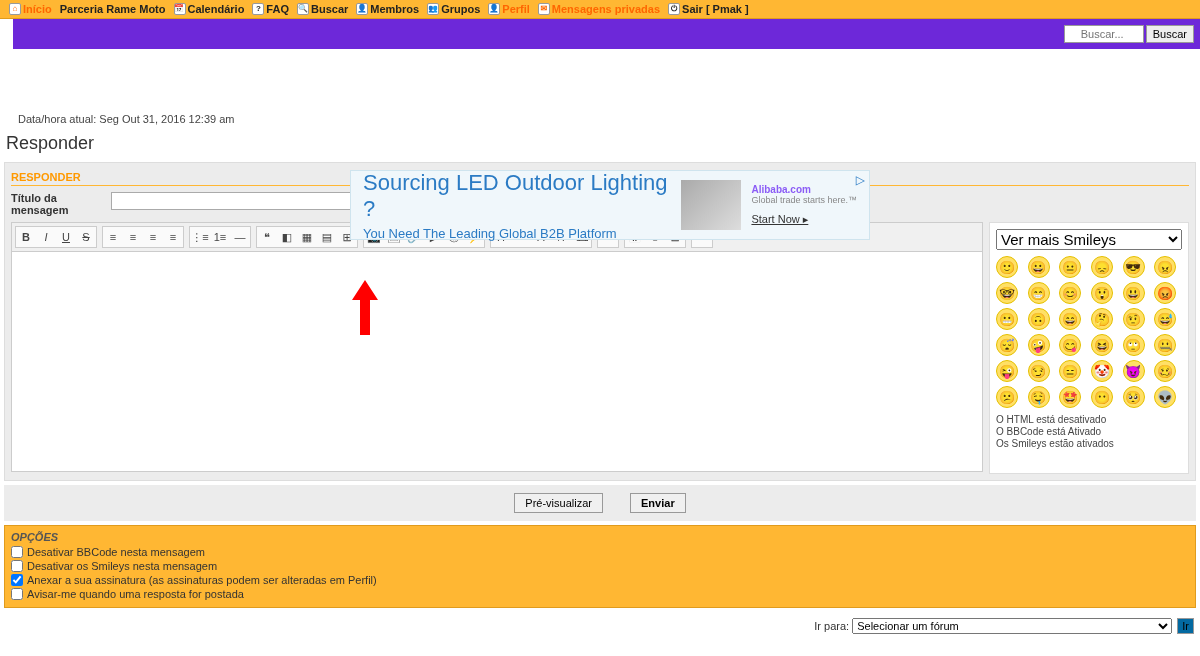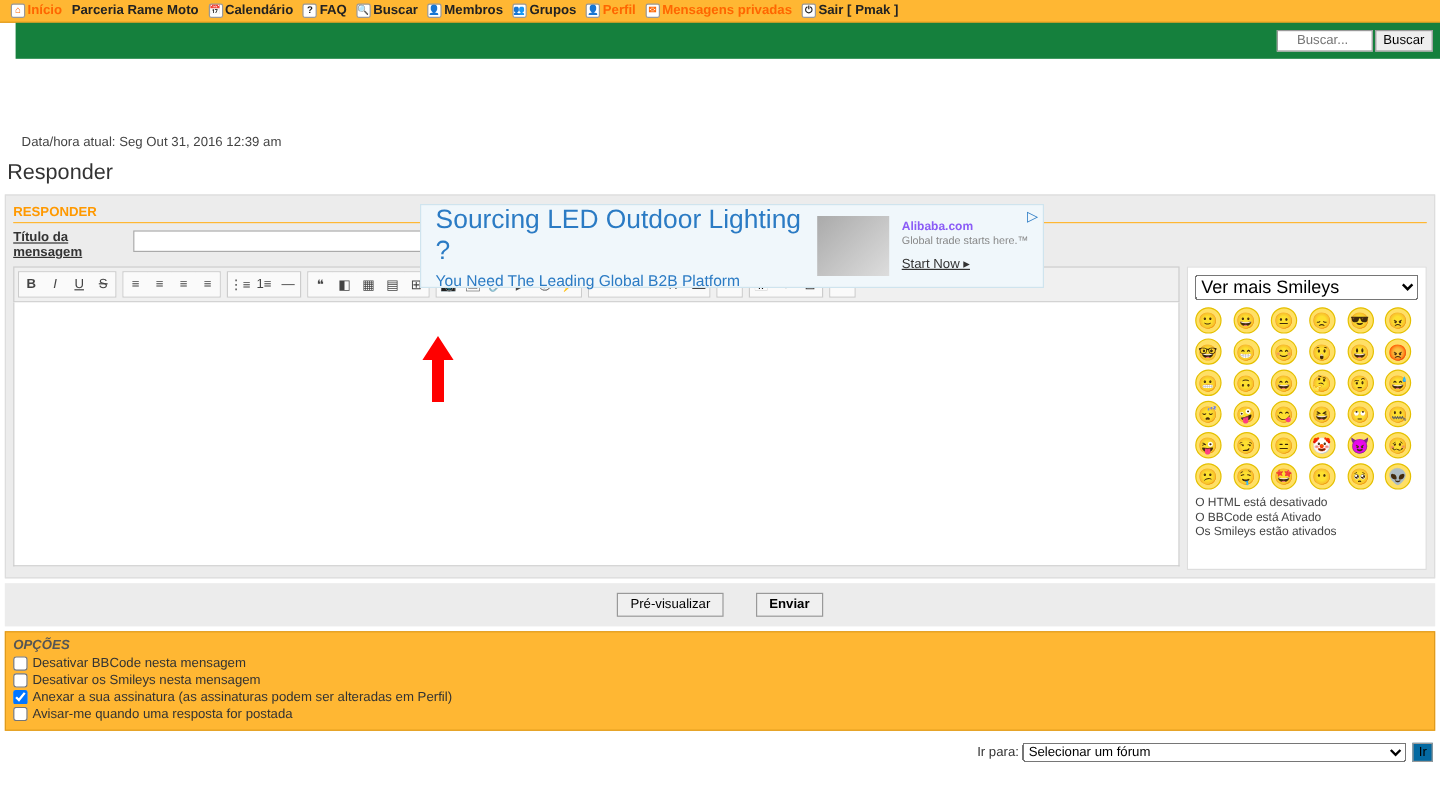--- a/index.html
+++ b/index.html
@@ -3,29 +3,29 @@
 <meta charset="utf-8">
 <style>
 * { margin: 0; padding: 0; box-sizing: border-box; }
 body { font-family: Verdana, Arial, sans-serif; font-size: 11px; color: #333; background: #fff; }
 .topbar { background: #ffb733; padding: 3px 6px; display: flex; align-items: center; justify-content: space-between; border-bottom: 1px solid #e09b1d; }
 .topbar-left { display: flex; align-items: center; flex-wrap: wrap; gap: 2px; }
 .topbar-left a { color: #333; text-decoration: none; font-weight: bold; padding: 0 3px; display: inline-flex; align-items: center; }
 .topbar-left a.highlight { color: #ff6600; }
 .topbar-left a.dark { color: #222; }
 .mini-icon { display: inline-block; width: 12px; height: 12px; background: #fff; border: 1px solid #999; margin-right: 2px; border-radius: 2px; font-size: 8px; text-align: center; line-height: 10px; }
-.searchbar { background: #15803d; padding: 6px; display: flex; justify-content: flex-end; align-items: center; margin-left: 13px; }
+.searchbar { background: #6d28d9; padding: 6px; display: flex; justify-content: flex-end; align-items: center; margin-left: 13px; }
 .search-input { width: 80px; height: 18px; border: 1px solid #999; padding: 1px 3px 1px 16px; font-size: 11px; background: #fff; }
 .search-btn { height: 18px; border: 1px solid #999; background: #eee; padding: 0 6px; font-size: 11px; margin-left: 2px; cursor: pointer; }
 .spacer { height: 60px; }
 .datetime { padding: 4px 18px; font-size: 11px; color: #444; }
 .page-title { font-size: 18px; font-weight: normal; padding: 4px 6px 8px; color: #333; }
 .content-wrap { background: #ececec; border: 1px solid #ddd; padding: 6px; margin: 0 4px; }
 .section-header { color: #ff9900; font-weight: bold; font-size: 11px; padding: 2px 0; border-bottom: 1px solid #ffb733; margin-bottom: 6px; }
-.title-row { display: flex; align-items: flex-start; gap: 20px; margin-bottom: 6px; text-decoration: underline; }
+.title-row { display: flex; align-items: flex-start; gap: 20px; margin-bottom: 6px; }
 .title-label { width: 80px; font-weight: bold; font-size: 11px; }
 .title-input { width: 240px; height: 18px; border: 1px solid #aaa; padding: 1px 3px; }
 .ad-banner { position: absolute; left: 350px; top: 170px; width: 520px; height: 70px; background: #f0f7fb; border: 1px solid #cfe4ee; display: flex; align-items: center; padding: 8px 12px; }
 .ad-text { flex: 1; }
 .ad-text .line1 { color: #2b7bc4; font-size: 22px; font-weight: 500; }
 .ad-text .line2 { color: #2b7bc4; font-size: 13px; margin-top: 4px; }
 .ad-img { width: 60px; height: 50px; background: linear-gradient(135deg, #aaa, #ddd); margin: 0 10px; }
 .ad-logo { font-size: 10px; color: #8b5cf6; font-weight: bold; }
 .ad-sub { font-size: 9px; color: #888; }
 .ad-start { font-size: 11px; color: #333; text-decoration: underline; margin-top: 8px; display: block; }

